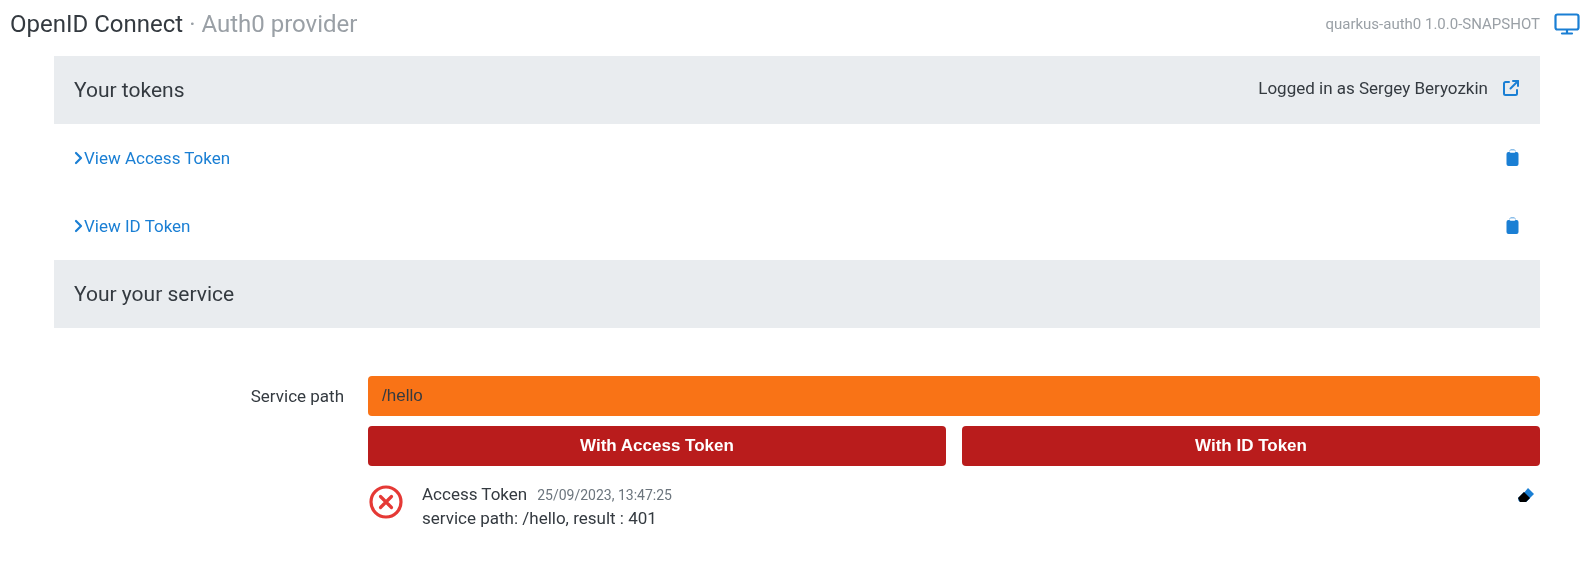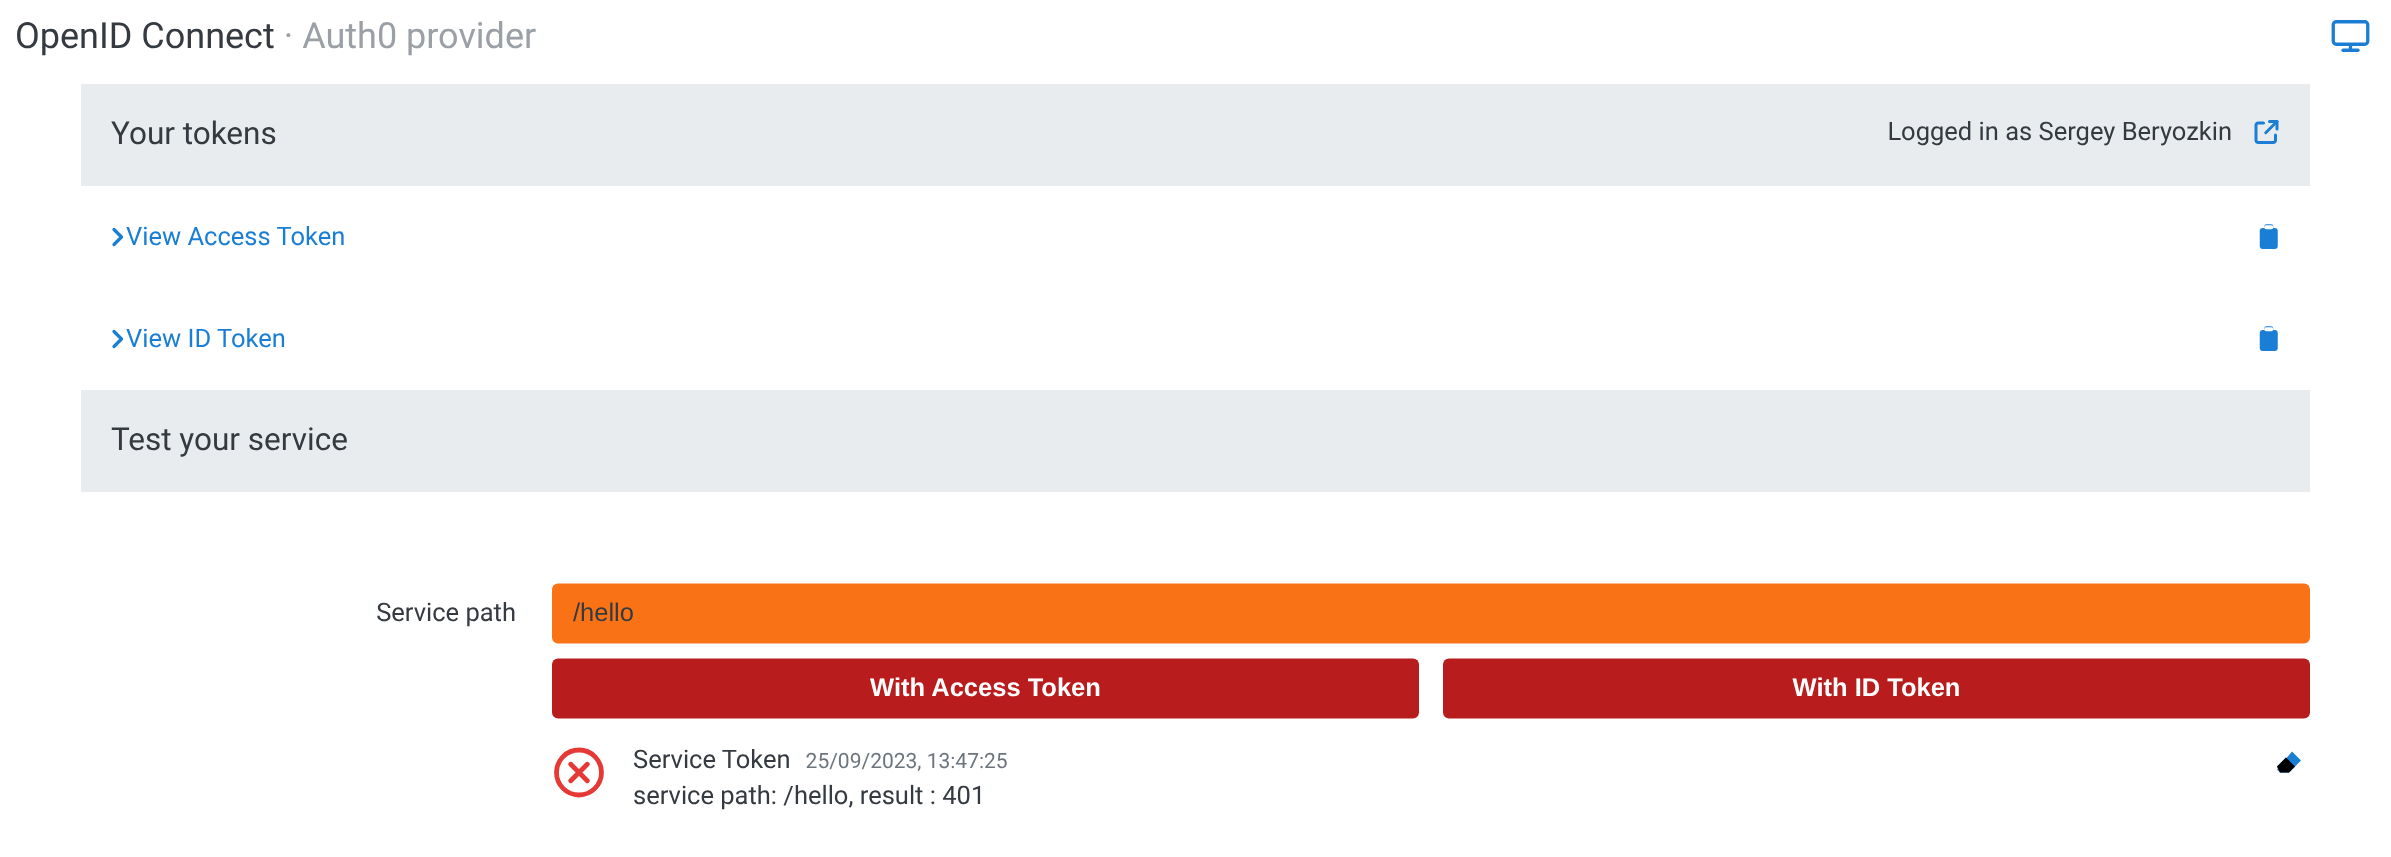--- a/index.html
+++ b/index.html
@@ -89,21 +89,21 @@
     font-size: 17px;
     cursor: pointer;
   }
   .token-left .chevron svg { display:block; }
   .clip-icon svg { display:block; }
 
   .form-row {
     display: flex;
     align-items: center;
     gap: 24px;
-    padding: 61px 0 0 0;
+    padding: 48px 0 0 0;
   }
   .form-label {
     width: 290px;
     text-align: right;
     color: #343a40;
     font-size: 17px;
     padding-right: 0;
   }
   .form-input {
     flex: 1;
@@ -175,20 +175,21 @@
 </head>
 <body>
 
 <div class="topbar">
   <div class="topbar-left">
     <span class="title-main">OpenID Connect</span>
     <span class="title-dot">·</span>
     <span class="title-sub">Auth0 provider</span>
   </div>
   <div class="topbar-right">
+    <span class="app-version">quarkus-auth0 1.0.0-SNAPSHOT</span>
     <span class="monitor-icon">
       <svg width="26" height="22" viewBox="0 0 26 22" fill="none">
         <rect x="1.5" y="1.5" width="23" height="15" rx="2" stroke="#1a7fd4" stroke-width="2.2" fill="none"></rect>
         <line x1="8" y1="20.5" x2="18" y2="20.5" stroke="#1a7fd4" stroke-width="2.2" stroke-linecap="round"></line>
         <line x1="13" y1="17" x2="13" y2="20" stroke="#1a7fd4" stroke-width="2.2"></line>
       </svg>
     </span>
   </div>
 </div>
 
@@ -240,21 +241,21 @@
     <span class="clip-icon">
       <svg width="15" height="18" viewBox="0 0 15 18">
         <rect x="1.5" y="3" width="12" height="14" rx="2" fill="#1a7fd4"></rect>
         <rect x="4.5" y="0.5" width="6" height="4" rx="1.5" fill="#1a7fd4"></rect>
         <rect x="4.5" y="1.2" width="6" height="2.6" rx="1.3" fill="#ffffff"></rect>
       </svg>
     </span>
   </div>
 
   <div class="panel-header">
-    <span class="panel-title">Test your service</span>
+    <span class="panel-title">Your your service</span>
   </div>
 
   <div class="form-row">
     <div class="form-label">Service path</div>
     <input class="form-input" type="text" value="/hello" style="">
   </div>
 
   <div class="button-row">
     <button class="btn">With Access Token</button>
     <button class="btn">With ID Token</button>
@@ -263,21 +264,21 @@
   <div class="result-row">
     <div class="result-left">
       <span class="error-icon">
         <svg width="36" height="36" viewBox="0 0 36 36">
           <circle cx="18" cy="18" r="15" stroke="#e53935" stroke-width="3.2" fill="none"></circle>
           <path d="M12.5 12.5 L23.5 23.5 M23.5 12.5 L12.5 23.5" stroke="#e53935" stroke-width="3.2" stroke-linecap="round"></path>
         </svg>
       </span>
       <div class="result-text-block">
         <div class="result-title-line">
-          <span class="result-title">Service Token</span>
+          <span class="result-title">Access Token</span>
           <span class="result-timestamp">25/09/2023, 13:47:25</span>
         </div>
         <div class="result-detail">service path: /hello, result : 401</div>
       </div>
     </div>
     <span class="eraser-icon">
       <svg width="20" height="18" viewBox="0 0 20 18">
         <path d="M12 2 L18 8 L10 16 L4 16 L2 14 L12 2 Z" fill="#1a7fd4"></path>
         <path d="M6.5 7.5 L12.5 13.5" stroke="#ffffff" stroke-width="0"></path>
         <path d="M4 16 L10 16 L13.5 12.5 L7.5 6.5 L2 12 L4 16 Z" fill="#ffffff" opacity="0"></path>

